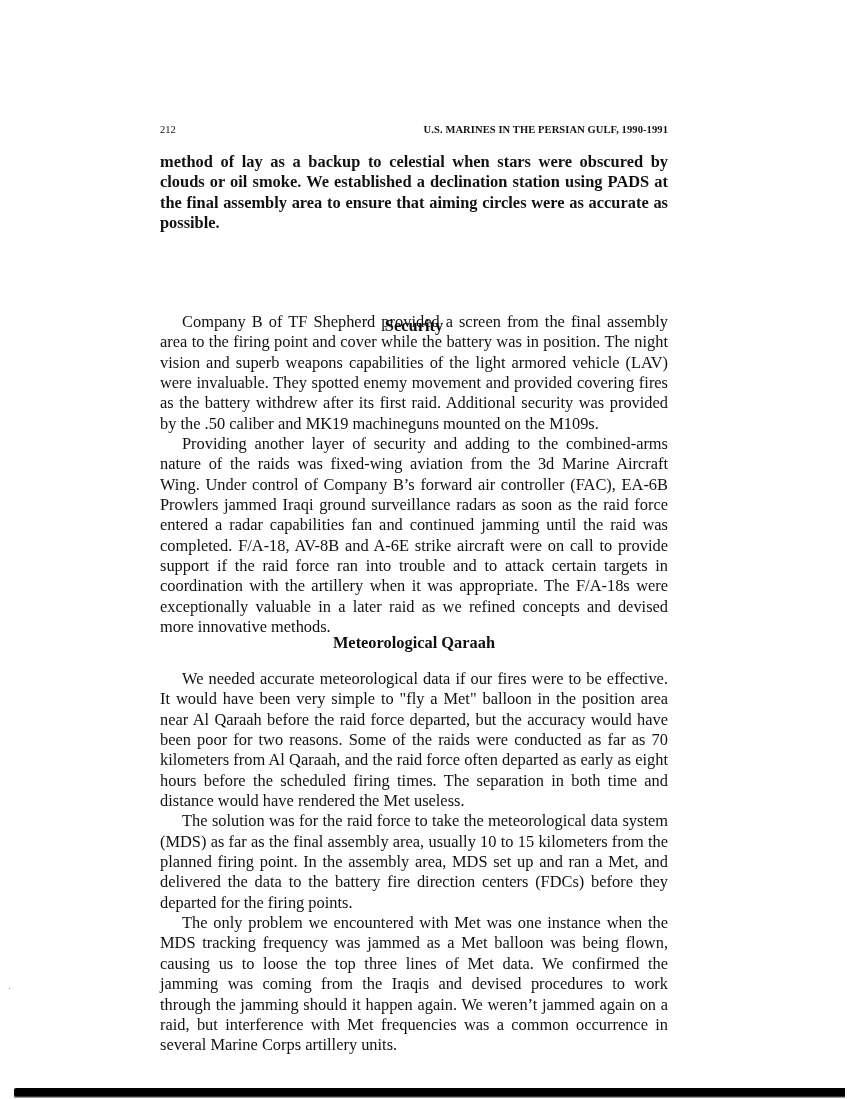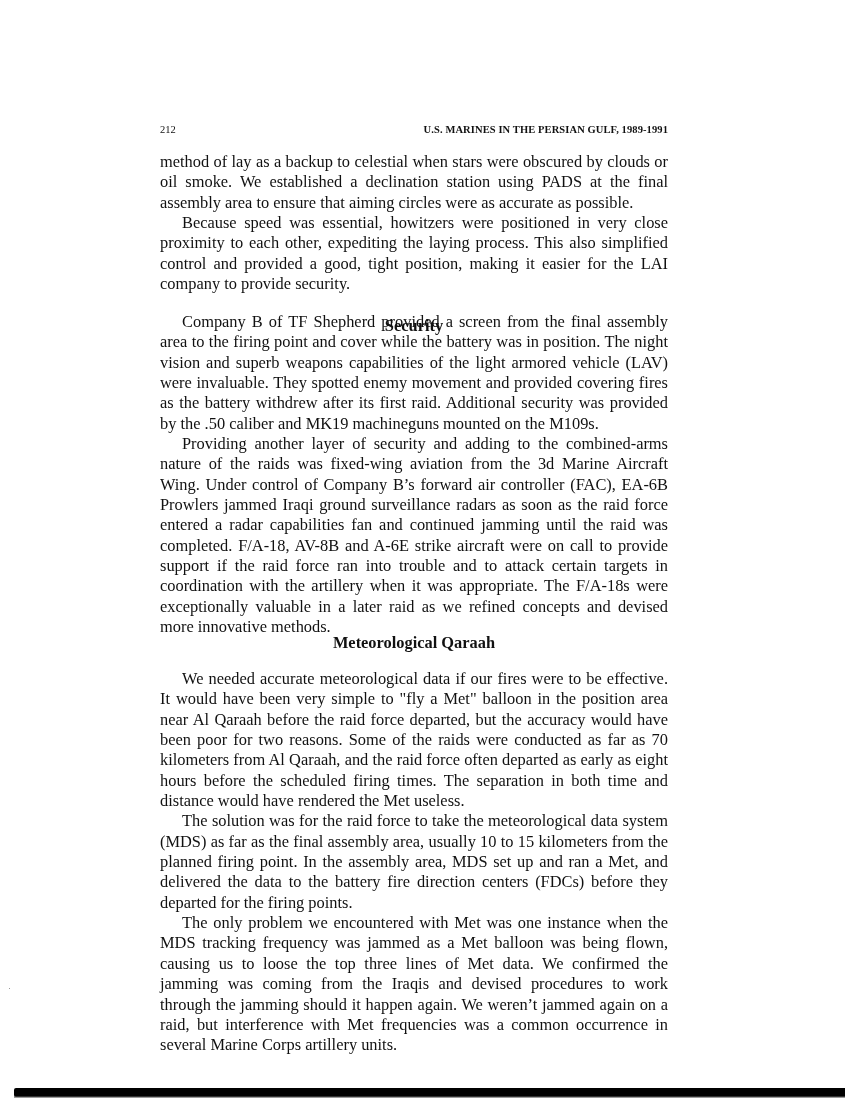--- a/index.html
+++ b/index.html
@@ -44,21 +44,21 @@
       text-align: justify;
     }
     .column p {
       margin: 0;
       text-indent: 22px;
       hyphens: manual;
     }
     .column p.no-indent {
       text-indent: 0;
     }
-    .col-1 { top: 152px; }
+    .col-1 { top: 152px; font-weight: bold; }
     .col-2 { top: 312px; }
     .col-3 { top: 669px; }
     .section-heading {
       position: absolute;
       left: 160px;
       width: 508px;
       text-align: center;
       font-weight: bold;
       font-size: 16.4px;
       line-height: 20px;
@@ -92,26 +92,25 @@
       width: 1px;
       height: 1px;
       background: #999999;
     }
   </style>
 </head>
 <body>
 
 <div class="page-header">
   <span class="page-number">212</span>
-  <span class="running-title">U.S. MARINES IN THE PERSIAN GULF, 1989-1991</span>
+  <span class="running-title">U.S. MARINES IN THE PERSIAN GULF, 1990-1991</span>
 </div>
 
 <div class="column col-1">
   <p class="no-indent">method of lay as a backup to celestial when stars were obscured by clouds or oil smoke.  We established a declination station using PADS at the final assembly area to ensure that aiming circles were as accurate as possible.</p>
-  <p>Because speed was essential, howitzers were positioned in very close prox­imity to each other, expediting the laying process.  This also simplified control and provided a good, tight position, making it easier for the LAI company to provide security.</p>
 </div>
 
 <div class="section-heading h-security">Security</div>
 
 <div class="column col-2">
   <p>Company B of TF Shepherd provided a screen from the final assembly area to the firing point and cover while the battery was in position.  The night vision and superb weapons capabilities of the light armored vehicle (LAV) were invaluable.  They spotted enemy movement and provided covering fires as the battery withdrew after its first raid.  Additional security was provided by the .50 caliber and MK19 machineguns mounted on the M109s.</p>
   <p>Providing another layer of security and adding to the combined-arms nature of the raids was fixed-wing aviation from the 3d Marine Aircraft Wing.  Under control of Company B’s forward air controller (FAC), EA-6B Prowlers jammed Iraqi ground surveillance radars as soon as the raid force entered a radar capabilities fan and continued jamming until the raid was completed. F/A-18, AV-8B and A-6E strike aircraft were on call to provide support if the raid force ran into trouble and to attack certain targets in coordination with the artillery when it was appropriate.  The F/A-18s were exceptionally valuable in a later raid as we refined concepts and devised more innovative methods.</p>
 </div>
 
 <div class="section-heading h-met">Meteorological Qaraah</div>

